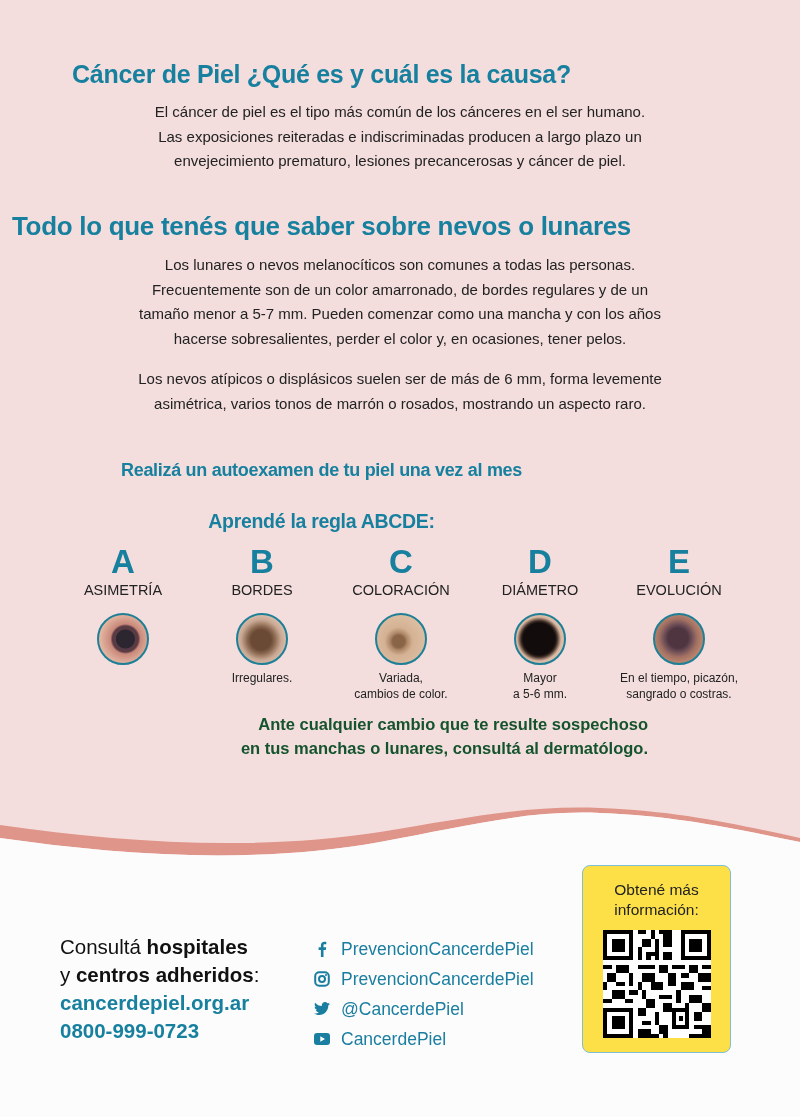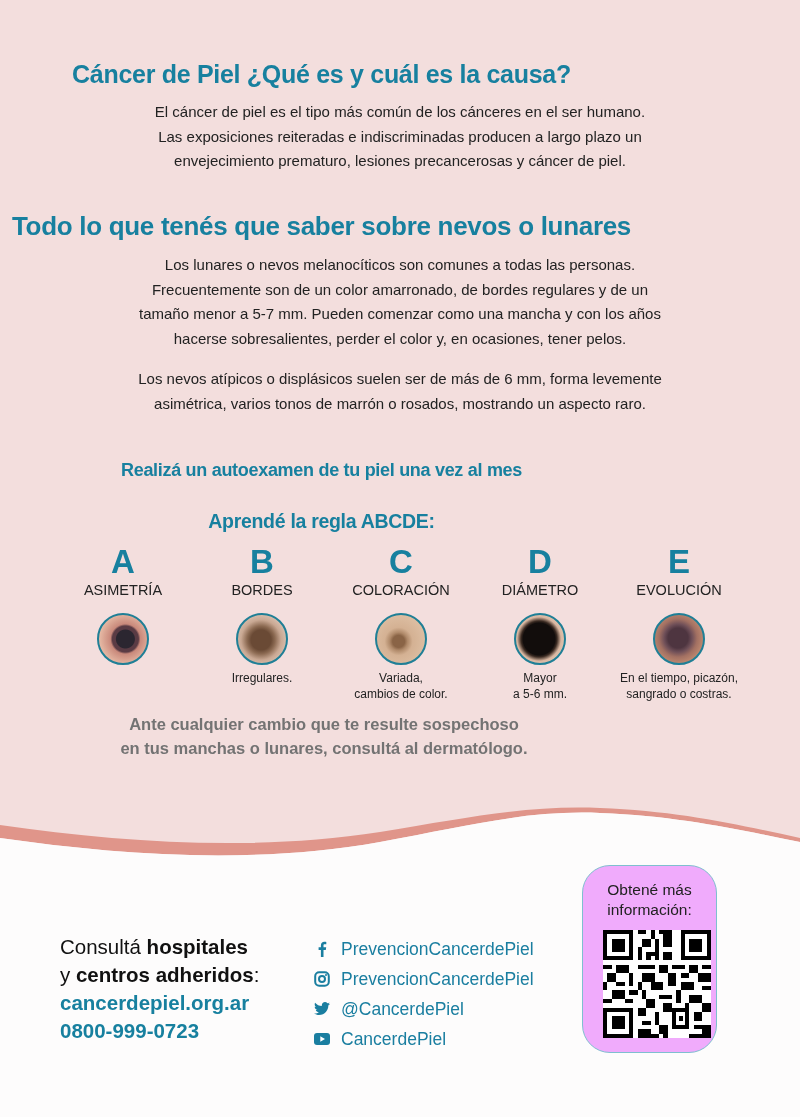--- a/index.html
+++ b/index.html
@@ -34,41 +34,41 @@
       display: block; font-size: 14.5px; color: #222; margin-top: 2px; line-height: 18px;
     }
     .col .thumb {
       display: block; width: 52px; height: 52px; border-radius: 50%;
       border: 2.5px solid #1f7f96; margin: 14px auto 0 auto;
     }
     .col .desc {
       display: block; font-size: 12px; line-height: 15.5px; color: #222; margin-top: 6px;
     }
     .warn {
-      position: absolute; top: 712px; left: 0; width: 648px; text-align: center;
-      font-weight: bold; font-size: 16.5px; line-height: 24px; color: #737373;
+      position: absolute; top: 712px; left: 0; width: 648px; text-align: right;
+      font-weight: bold; font-size: 16.5px; line-height: 24px; color: #14532d;
     }
     .consult {
       position: absolute; left: 60px; top: 933px; font-size: 20.5px; line-height: 28px; color: #111;
     }
     .consult b { font-weight: bold; }
     .consult .link, .consult .phone {
       display: block; color: #17809f; font-weight: bold;
     }
     .social { position: absolute; left: 314px; top: 934px; }
     .social .row {
       display: flex; align-items: center; height: 30px; color: #1a7ea0; font-size: 17.5px;
     }
     .social .ic {
       width: 16px; height: 16px; margin-right: 11px; display: inline-flex;
       align-items: center; justify-content: center;
     }
     .qrbox {
-      position: absolute; left: 582px; top: 865px; width: 135px; height: 188px;
-      border: 1.5px solid #7fbfcf; border-radius: 28px; background: #f0abfc;
+      position: absolute; left: 582px; top: 865px; width: 149px; height: 188px;
+      border: 1.5px solid #7fbfcf; border-radius: 8px; background: #fde047;
     }
     .qrbox .qtitle {
       position: absolute; top: 14px; left: 0; width: 100%; text-align: center;
       font-size: 15.5px; line-height: 20px; color: #222;
     }
     .qrbox .qr { position: absolute; left: 20px; top: 64px; width: 108px; height: 108px; }
   </style>
 </head>
 <body>
 

